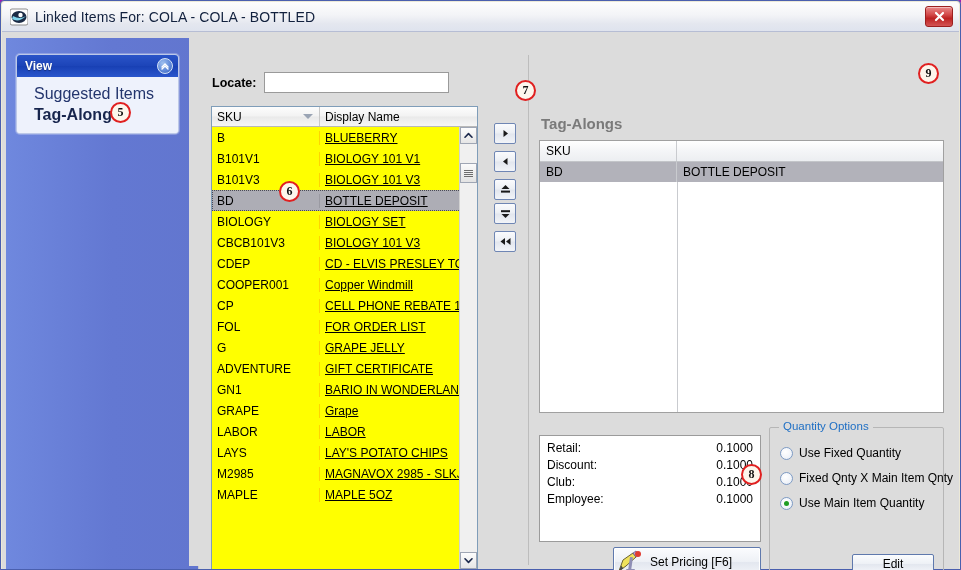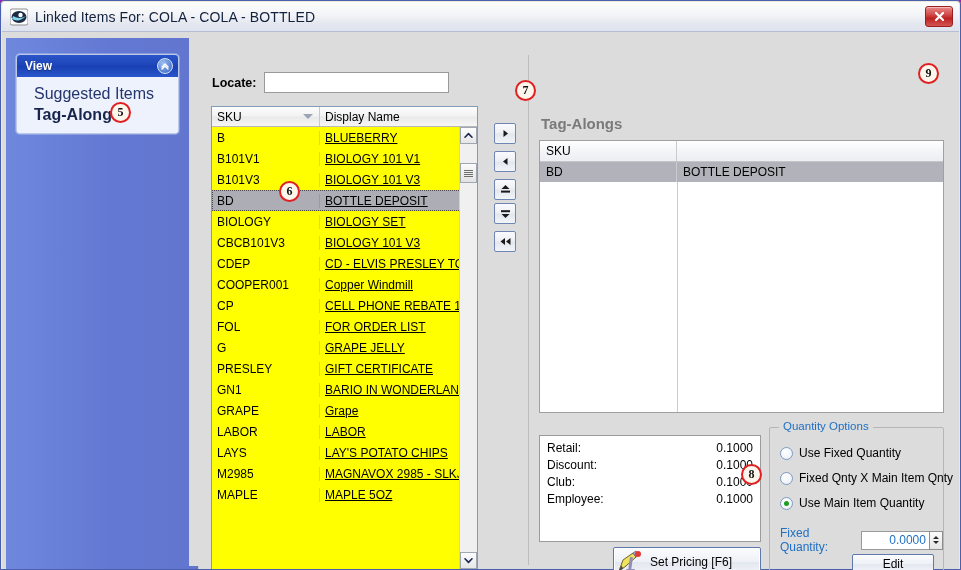--- a/index.html
+++ b/index.html
@@ -445,21 +445,21 @@
               </div>
               <div class="grow">
                 <div class="c1">FOL</div>
                 <div class="c2">FOR ORDER LIST</div>
               </div>
               <div class="grow">
                 <div class="c1">G</div>
                 <div class="c2">GRAPE JELLY</div>
               </div>
               <div class="grow">
-                <div class="c1">PRESLEY</div>
+                <div class="c1">ADVENTURE</div>
                 <div class="c2">GIFT CERTIFICATE</div>
               </div>
               <div class="grow">
                 <div class="c1">GN1</div>
                 <div class="c2">BARIO IN WONDERLAND</div>
               </div>
               <div class="grow lower">
                 <div class="c1">GRAPE</div>
                 <div class="c2">Grape</div>
               </div>
@@ -598,32 +598,20 @@
               <span class="radio"></span>
               <span>Fixed Qnty X Main Item Qnty</span>
             </div>
             <div class="qopt" style="top:68px">
               <span class="radio on">
                   <span class="dot"></span>
                 </span>
               <span>Use Main Item Quantity</span>
             </div>
 
-            <div class="fqrow">
-              <span class="fqlbl">Fixed Quantity:</span>
-              <span class="fqinput">0.0000</span>
-              <span class="spin">
-                <svg width="8" height="5" viewBox="0 0 8 5">
-                    <path d="M1 4 L4 1 L7 4 Z" fill="#2a2a2a"></path>
-                  </svg>
-                <svg width="8" height="5" viewBox="0 0 8 5">
-                    <path d="M1 1 L4 4 L7 1 Z" fill="#2a2a2a"></path>
-                  </svg>
-              </span>
-            </div>
 
             <div class="editbtn">Edit</div>
           </div>
 
         </div>
       </div>
     </div>
   </div>
 
   <div class="callout e5">5</div>

